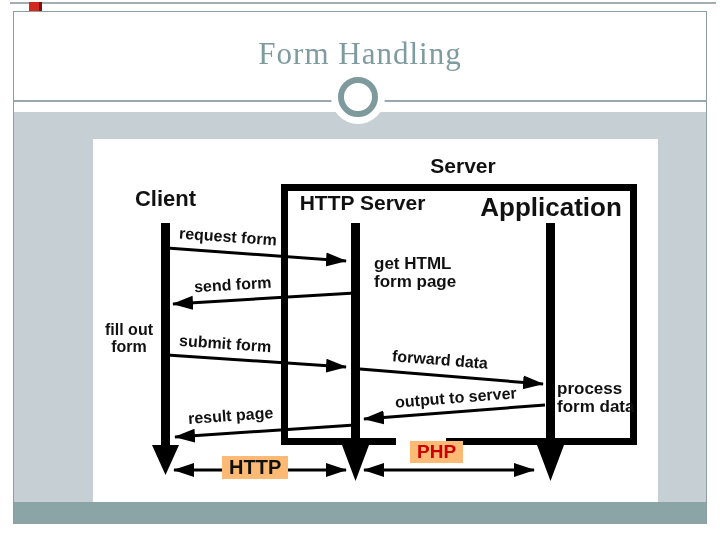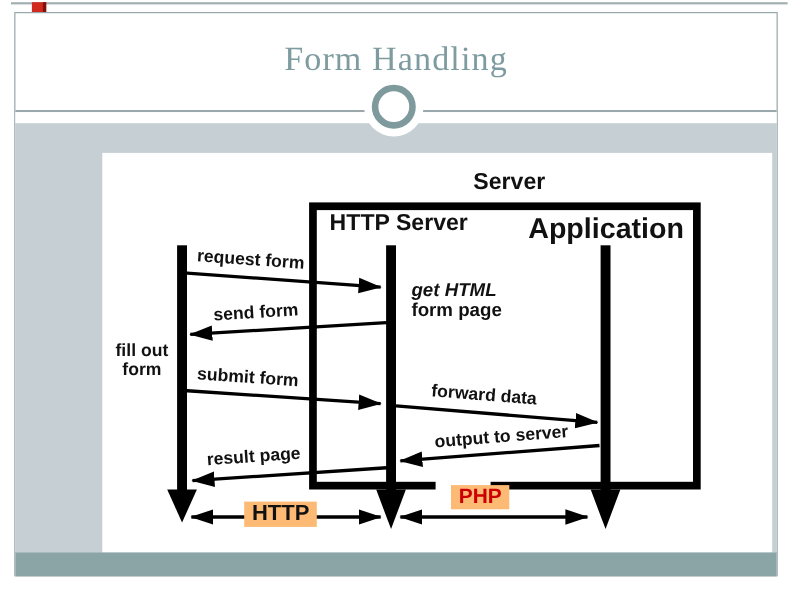--- a/index.html
+++ b/index.html
@@ -13,21 +13,21 @@
   .title-area{height:88px;border-bottom:2px solid #9aa8ab;}
   .page-title{margin:0;padding-top:24px;text-align:center;font-family:"Liberation Serif",serif;
          font-weight:400;font-size:31px;letter-spacing:1px;color:#7e9ba0;}
   .white-strip{height:10px;background:#ffffff;}
   .content{position:relative;height:390px;background:#c6d0d4;}
   .footer-band{height:22px;background:#8ba5a7;border-bottom:2px solid #5d7476;}
   .ring-halo{position:absolute;left:331px;top:70px;width:54px;height:54px;border-radius:50%;
          background:#ffffff;}
   .ring{position:absolute;left:338px;top:77px;width:40px;height:40px;box-sizing:border-box;
          border-radius:50%;border:6px solid #7e9a9d;background:#ffffff;}
-  .diagram-box{position:absolute;left:79px;top:27px;width:565px;height:363px;background:#ffffff;padding-left:44px;}
+  .diagram-box{position:absolute;left:79px;top:27px;width:565px;height:363px;background:#ffffff;}
   .diagram-box svg{position:absolute;left:0;top:0;}
   .dlabel{position:absolute;font-weight:bold;color:#111;white-space:nowrap;}
   .col{text-align:center;}
   .note{line-height:1.08;white-space:nowrap;}
   .proto{background:#fdba74;padding:0 7px;text-align:center;}
   .php{color:#cc0000;}
 </style>
 </head>
 <body>
 
@@ -70,37 +70,42 @@
           <line x1="74" y1="216" x2="253" y2="228" stroke="#000" stroke-width="3" marker-end="url(#ah)"></line>
           <line x1="267" y1="230" x2="450" y2="245" stroke="#000" stroke-width="3" marker-end="url(#ah)"></line>
           <line x1="452" y1="266" x2="271" y2="280" stroke="#000" stroke-width="3" marker-end="url(#ah)"></line>
           <line x1="262" y1="286" x2="82" y2="298" stroke="#000" stroke-width="3" marker-end="url(#ah)"></line>
 
           <line x1="81" y1="331" x2="253" y2="331" stroke="#000" stroke-width="3" marker-start="url(#ah)" marker-end="url(#ah)"></line>
           <line x1="271" y1="331" x2="441" y2="331" stroke="#000" stroke-width="3" marker-start="url(#ah)" marker-end="url(#ah)"></line>
         </svg>
 
         <div class="dlabel col" style="left:305px;top:15px;width:130px;font-size:21px;">Server</div>
+        <div class="dlabel col" style="left:25px;top:47px;width:95px;font-size:22px;">Client</div>
         <div class="dlabel col" style="left:197px;top:52px;width:145px;font-size:21px;">HTTP Server</div>
         <div class="dlabel col" style="left:387px;top:53px;width:142px;font-size:26px;">Application</div>
 
         <div class="dlabel" style="left:86px;top:89px;font-size:16px;transform:rotate(4deg);">request form</div>
         <div class="dlabel" style="left:101px;top:137px;font-size:16px;transform:rotate(-3.5deg);">send form</div>
         <div class="dlabel" style="left:86px;top:196px;font-size:16px;transform:rotate(4deg);">submit form</div>
         <div class="dlabel" style="left:299px;top:212px;font-size:16px;transform:rotate(4.5deg);">forward data</div>
         <div class="dlabel" style="left:302px;top:250px;font-size:16px;transform:rotate(-4.5deg);">output to server</div>
         <div class="dlabel" style="left:95px;top:268px;font-size:16px;transform:rotate(-4deg);">result page</div>
 
         <div class="dlabel note" style="left:281px;top:116px;font-size:17px;">
-          <span style="display:block;font-style:italic;">get HTML</span>
+          <span style="display:block;">get HTML</span>
           <span style="display:block;">form page</span>
         </div>
-        <div class="dlabel note" style="left:5px;top:172px;width:62px;font-size:16px;text-align:center;">
+        <div class="dlabel note" style="left:5px;top:182px;width:62px;font-size:16px;text-align:center;">
           <span style="display:block;">fill out</span>
           <span style="display:block;">form</span>
+        </div>
+        <div class="dlabel note" style="left:464px;top:241px;font-size:17px;">
+          <span style="display:block;">process</span>
+          <span style="display:block;">form data</span>
         </div>
 
         <div class="dlabel proto" style="left:129px;top:317px;font-size:20px;">HTTP</div>
         <div class="dlabel proto php" style="left:317px;top:302px;font-size:19px;">PHP</div>
 
       </div>
     </div>
 
     <div class="footer-band"></div>
   </div>

